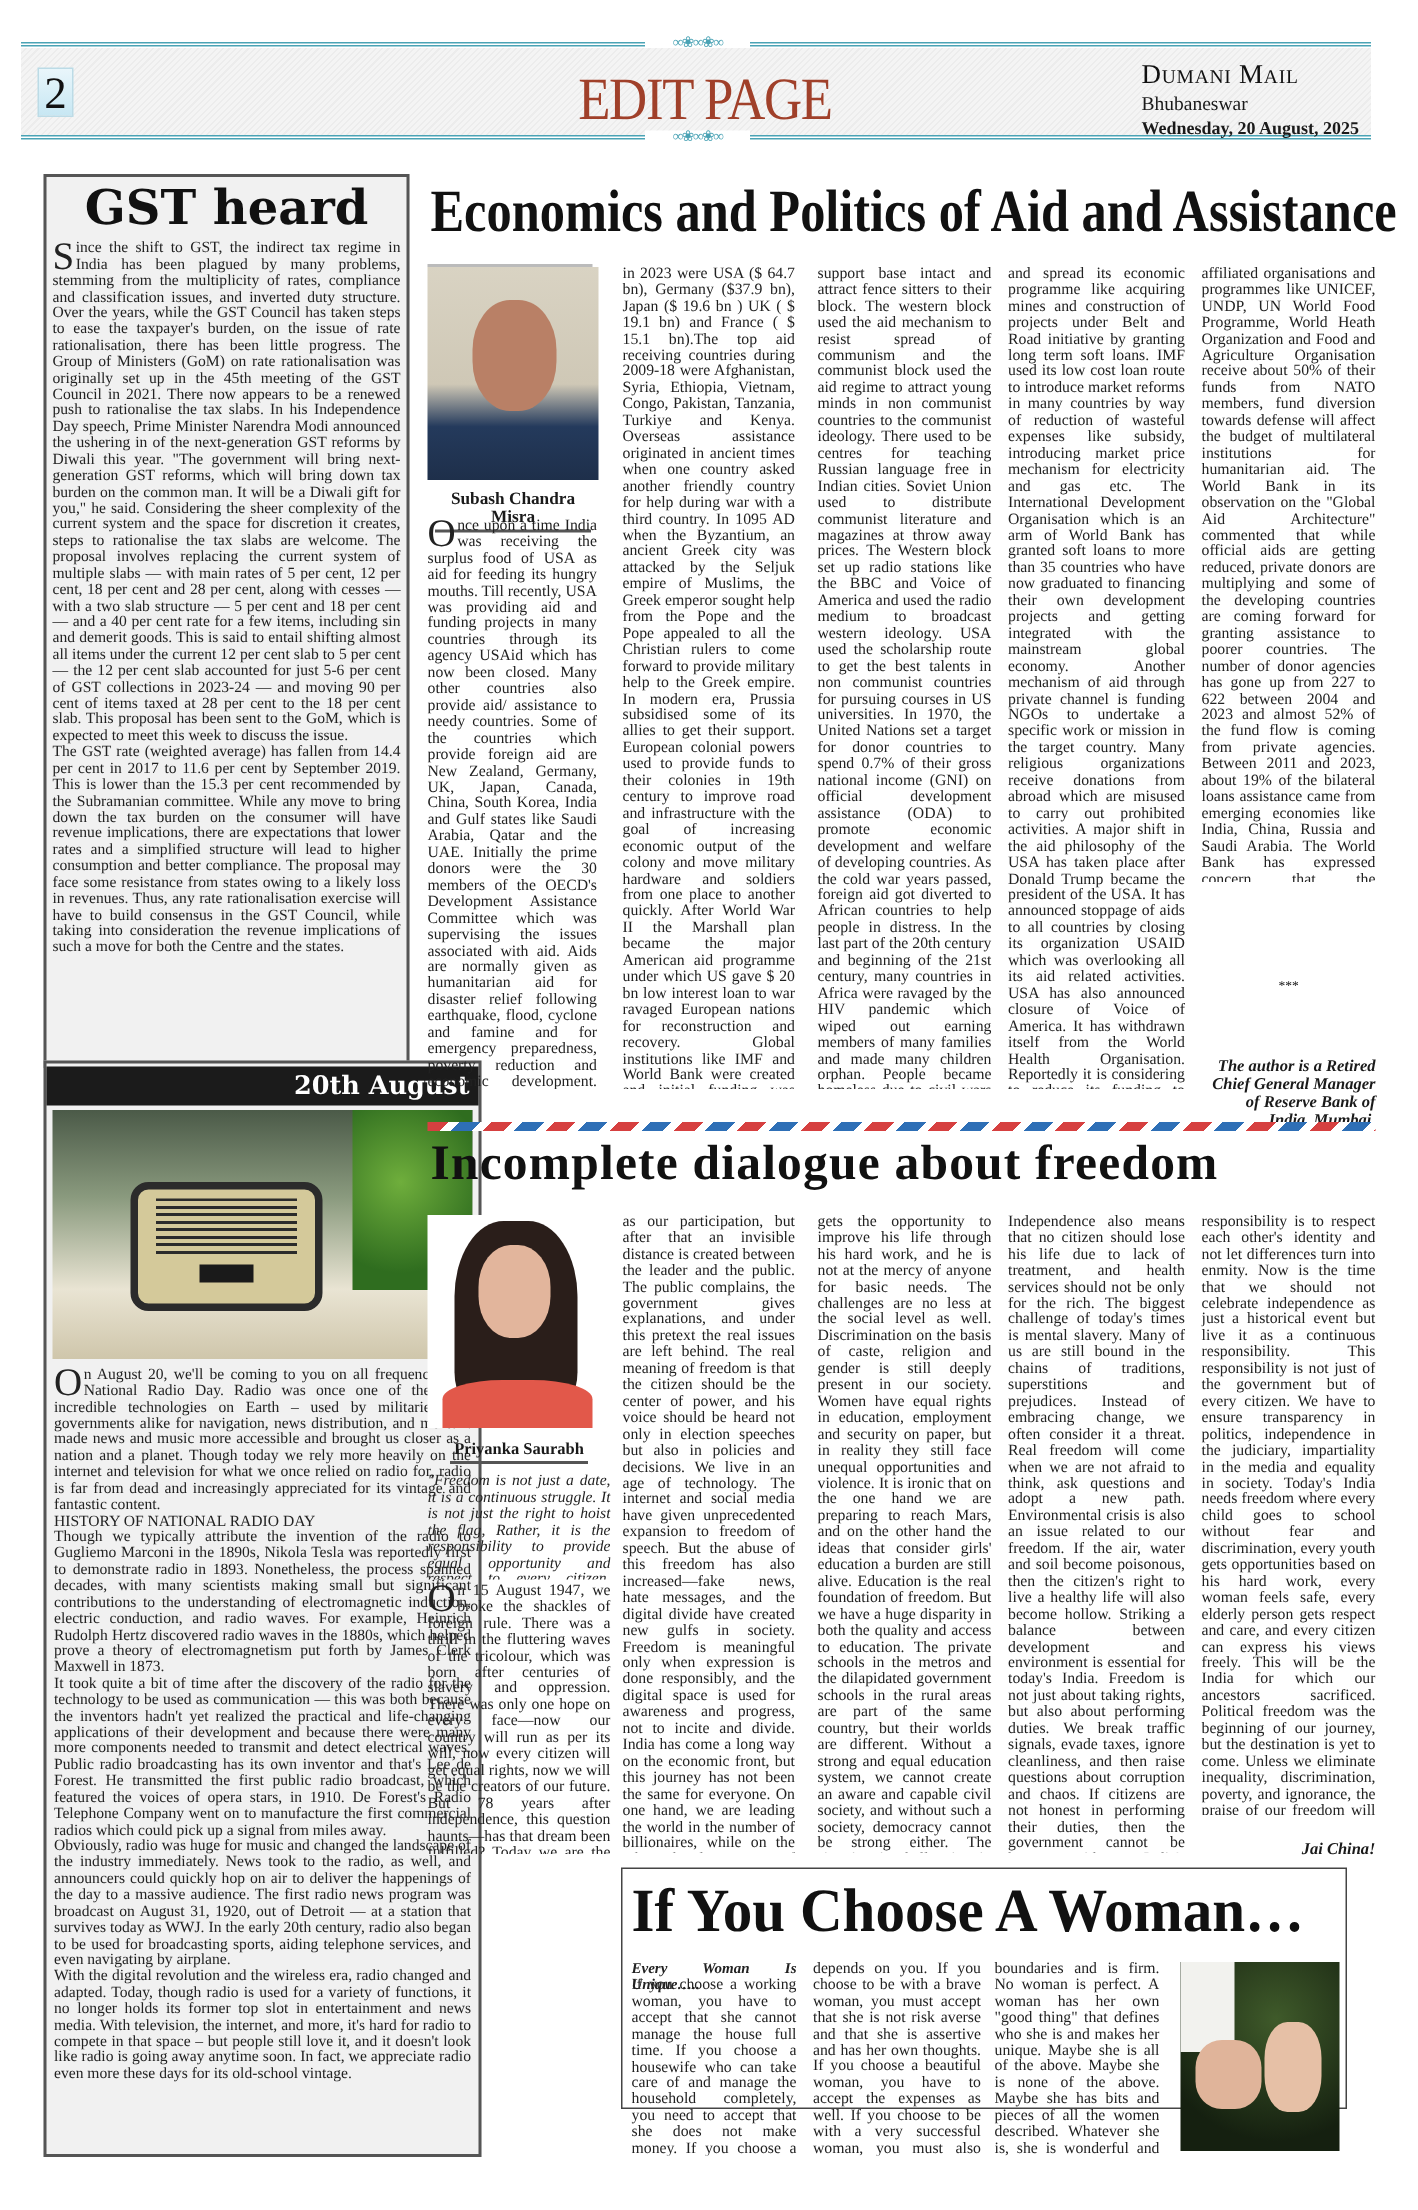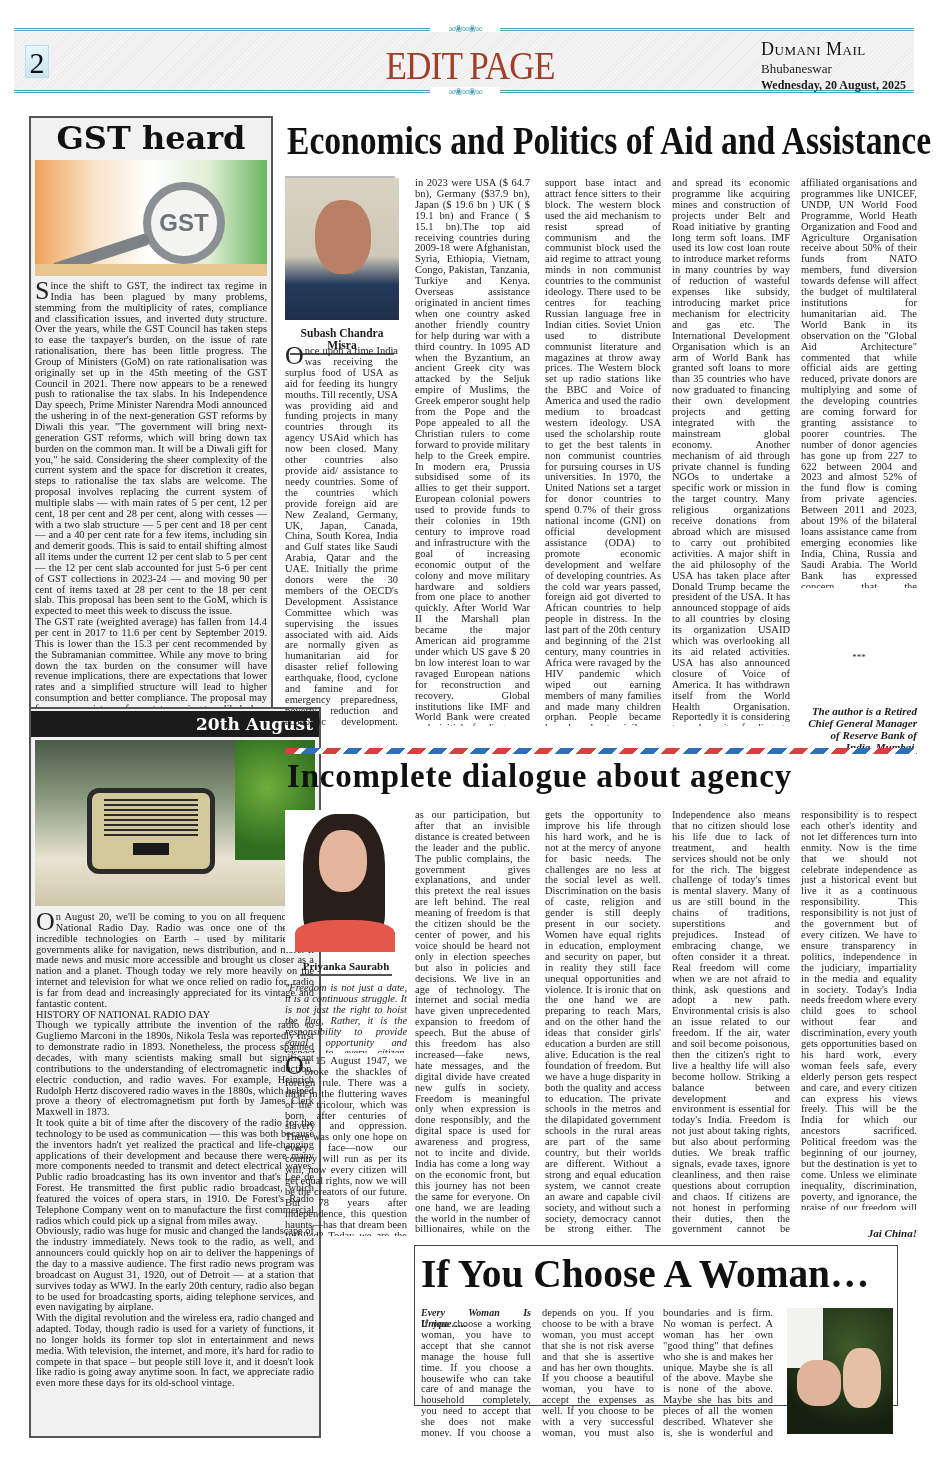--- a/index.html
+++ b/index.html
@@ -40,25 +40,20 @@
 <div class="abs mast-line" style="top:90px"></div>
 <div class="abs orn" style="top:87px">∞❀∞❀∞</div>
 <div class="abs pagenum">2</div>
 <div class="abs edit">EDIT PAGE</div>
 <div class="abs paper" style="font-variant:small-caps">Dumani Mail</div>
 <div class="abs city">Bhubaneswar</div>
 <div class="abs date">Wednesday, 20 August, 2025</div>
 
 <div class="abs box" style="left:29px;top:116px;width:244px;height:596px">
   <h2 style="font-size:32px;line-height:36px;margin-top:2px">GST heard</h2>
-  <div class="img" style="margin:4px 4px 0;height:116px;background:linear-gradient(90deg,#f0a15a 0%,#f8e2c6 25%,#ffffff 50%,#dfeed6 75%,#6db561 100%);position:relative">
-    <div style="position:absolute;left:108px;top:22px;width:82px;height:82px;border-radius:50%;border:8px solid #8a9094;background:#f4f4f2;text-align:center;line-height:66px;font-family:'Liberation Sans',sans-serif;font-weight:bold;font-size:24px;color:#6d7378">GST</div>
-    <div style="position:absolute;left:16px;top:88px;width:100px;height:12px;background:#7d8286;transform:rotate(-18deg);border-radius:4px"></div>
-    <div style="position:absolute;left:0;bottom:0;width:100%;height:12px;background:#e6c68e"></div>
-  </div>
   <div class="text" style="padding:5px 4px 0 4px;font-size:10.4px;line-height:10.85px">
     <p class="dropcap">Since the shift to GST, the indirect tax regime in India has been plagued by many problems, stemming from the multiplicity of rates, compliance and classification issues, and inverted duty structure. Over the years, while the GST Council has taken steps to ease the taxpayer's burden, on the issue of rate rationalisation, there has been little progress. The Group of Ministers (GoM) on rate rationalisation was originally set up in the 45th meeting of the GST Council in 2021. There now appears to be a renewed push to rationalise the tax slabs. In his Independence Day speech, Prime Minister Narendra Modi announced the ushering in of the next-generation GST reforms by Diwali this year. "The government will bring next-generation GST reforms, which will bring down tax burden on the common man. It will be a Diwali gift for you," he said. Considering the sheer complexity of the current system and the space for discretion it creates, steps to rationalise the tax slabs are welcome. The proposal involves replacing the current system of multiple slabs — with main rates of 5 per cent, 12 per cent, 18 per cent and 28 per cent, along with cesses — with a two slab structure — 5 per cent and 18 per cent — and a 40 per cent rate for a few items, including sin and demerit goods. This is said to entail shifting almost all items under the current 12 per cent slab to 5 per cent — the 12 per cent slab accounted for just 5-6 per cent of GST collections in 2023-24 — and moving 90 per cent of items taxed at 28 per cent to the 18 per cent slab. This proposal has been sent to the GoM, which is expected to meet this week to discuss the issue.</p>
     <p>The GST rate (weighted average) has fallen from 14.4 per cent in 2017 to 11.6 per cent by September 2019. This is lower than the 15.3 per cent recommended by the Subramanian committee. While any move to bring down the tax burden on the consumer will have revenue implications, there are expectations that lower rates and a simplified structure will lead to higher consumption and better compliance. The proposal may face some resistance from states owing to a likely loss in revenues. Thus, any rate rationalisation exercise will have to build consensus in the GST Council, while taking into consideration the revenue implications of such a move for both the Centre and the states.</p>
   </div>
 </div>
 
 <div class="abs box" style="left:29px;top:707px;width:292px;height:731px">
   <div style="background:#1b1b1b;color:#fff;text-align:right;font-weight:bold;font-size:17px;line-height:26px;padding-right:6px;margin-top:2px;font-family:'DejaVu Serif',serif">20th August</div>
   <div class="img" style="margin:3px 4px 0;height:166px;background:linear-gradient(180deg,#4b5a48 0%,#8a9a7e 35%,#e9e4d3 72%,#cfc6ab 100%);position:relative">
     <div style="position:absolute;right:0;top:0;width:80px;height:120px;background:radial-gradient(circle at 40% 40%,#6fae3c,#2f6d1f 70%)"></div>
@@ -86,21 +81,21 @@
 <div class="abs col dropcap" style="left:285px;top:346px;width:113px;height:380px">Once upon a time India was receiving the surplus food of USA as aid for feeding its hungry mouths. Till recently, USA was providing aid and funding projects in many countries through its agency USAid which has now been closed. Many other countries also provide aid/ assistance to needy countries. Some of the countries which provide foreign aid are New Zealand, Germany, UK, Japan, Canada, China, South Korea, India and Gulf states like Saudi Arabia, Qatar and the UAE. Initially the prime donors were the 30 members of the OECD's Development Assistance Committee which was supervising the issues associated with aid. Aids are normally given as humanitarian aid for disaster relief following earthquake, flood, cyclone and famine and for emergency preparedness, poverty reduction and economic development. Initially aids were voluntary and given in the form of money, material and manpower on non-returnable basis. But now a good amount of aid is given in the form of soft loans with low interest rate and long term of repayment. The top five donors</div>
 <div class="abs col" style="left:415px;top:178px;width:115px;height:548px">in 2023 were USA ($ 64.7 bn), Germany ($37.9 bn), Japan ($ 19.6 bn ) UK ( $ 19.1 bn) and France ( $ 15.1 bn).The top aid receiving countries during 2009-18 were Afghanistan, Syria, Ethiopia, Vietnam, Congo, Pakistan, Tanzania, Turkiye and Kenya. Overseas assistance originated in ancient times when one country asked another friendly country for help during war with a third country. In 1095 AD when the Byzantium, an ancient Greek city was attacked by the Seljuk empire of Muslims, the Greek emperor sought help from the Pope and the Pope appealed to all the Christian rulers to come forward to provide military help to the Greek empire. In modern era, Prussia subsidised some of its allies to get their support. European colonial powers used to provide funds to their colonies in 19th century to improve road and infrastructure with the goal of increasing economic output of the colony and move military hardware and soldiers from one place to another quickly. After World War II the Marshall plan became the major American aid programme under which US gave $ 20 bn low interest loan to war ravaged European nations for reconstruction and recovery. Global institutions like IMF and World Bank were created and initial funding was given to a large extent by the global powers to finance the war ravaged economies. Bilateral foreign aid route is used mainly for diplomatic or political purpose, humanitarian relief, developmental and commercial purpose. During cold war regime, foreign aid was used by both the blocks to keep the existing</div>
 <div class="abs col" style="left:545px;top:178px;width:116px;height:548px">support base intact and attract fence sitters to their block. The western block used the aid mechanism to resist spread of communism and the communist block used the aid regime to attract young minds in non communist countries to the communist ideology. There used to be centres for teaching Russian language free in Indian cities. Soviet Union used to distribute communist literature and magazines at throw away prices. The Western block set up radio stations like the BBC and Voice of America and used the radio medium to broadcast western ideology. USA used the scholarship route to get the best talents in non communist countries for pursuing courses in US universities. In 1970, the United Nations set a target for donor countries to spend 0.7% of their gross national income (GNI) on official development assistance (ODA) to promote economic development and welfare of developing countries. As the cold war years passed, foreign aid got diverted to African countries to help people in distress. In the last part of the 20th century and beginning of the 21st century, many countries in Africa were ravaged by the HIV pandemic which wiped out earning members of many families and made many children orphan. People became homeless due to civil wars in many countries. Foreign aids and helps through the arms of UNO played a major role in providing humanitarian assistance in those countries. USA was also providing funds to some countries to battle terrorism and smuggling of drugs. From the beginning of this century, China has been providing foreign aid in African countries to earn goodwill</div>
 <div class="abs col" style="left:672px;top:178px;width:118px;height:548px">and spread its economic programme like acquiring mines and construction of projects under Belt and Road initiative by granting long term soft loans. IMF used its low cost loan route to introduce market reforms in many countries by way of reduction of wasteful expenses like subsidy, introducing market price mechanism for electricity and gas etc. The International Development Organisation which is an arm of World Bank has granted soft loans to more than 35 countries who have now graduated to financing their own development projects and getting integrated with the mainstream global economy. Another mechanism of aid through private channel is funding NGOs to undertake a specific work or mission in the target country. Many religious organizations receive donations from abroad which are misused to carry out prohibited activities. A major shift in the aid philosophy of the USA has taken place after Donald Trump became the president of the USA. It has announced stoppage of aids to all countries by closing its organization USAID which was overlooking all its aid related activities. USA has also announced closure of Voice of America. It has withdrawn itself from the World Health Organisation. Reportedly it is considering to reduce its funding to UNICEF and ultimately withdraw from it. In line with this and keeping in view the need to increase the defense budget by NATO members, other donors viz., Belgium, UK, France and Netherlands have also downsized their aid budgets by 10-20% in 2025. Since some of the UNO</div>
 <div class="abs col" style="left:801px;top:178px;width:116px;height:410px">affiliated organisations and programmes like UNICEF, UNDP, UN World Food Programme, World Heath Organization and Food and Agriculture Organisation receive about 50% of their funds from NATO members, fund diversion towards defense will affect the budget of multilateral institutions for humanitarian aid. The World Bank in its observation on the "Global Aid Architecture" commented that while official aids are getting reduced, private donors are multiplying and some of the developing countries are coming forward for granting assistance to poorer countries. The number of donor agencies has gone up from 227 to 622 between 2004 and 2023 and almost 52% of the fund flow is coming from private agencies. Between 2011 and 2023, about 19% of the bilateral loans assistance came from emerging economies like India, China, Russia and Saudi Arabia. The World Bank has expressed concern that the proliferation of private agencies in the aid architecture has made life difficult for receiving countries as each loan ticket has become smaller covering a small portion of the project and each agency has its own documentation and repayment requirement making coordination with sovereign donors complex. However, time will tell how the aid and assistance architecture will shape up in future as the traditional sovereign donors reduce their budget.</div>
 <div class="abs" style="left:801px;top:652px;width:116px;text-align:center;font-size:9px">***</div>
 <div class="abs sig" style="left:801px;top:705px;width:116px">The author is a Retired Chief General Manager of Reserve Bank of India, Mumbai.</div>
 
 <div class="abs airmail" style="left:285px;top:748px;width:632px"></div>
 
-<div class="abs hl" style="left:287px;top:756px;font-size:33px;line-height:40px;letter-spacing:.8px">Incomplete dialogue about agency</div>
+<div class="abs hl" style="left:287px;top:756px;font-size:33px;line-height:40px;letter-spacing:.8px">Incomplete dialogue about freedom</div>
 <div class="abs img" style="left:285px;top:810px;width:120px;height:142px;background:#fff;position:absolute">
   <div style="position:absolute;left:18px;top:4px;width:82px;height:126px;border-radius:40% 40% 20% 20%;background:#2a1e1a"></div>
   <div style="position:absolute;left:34px;top:20px;width:48px;height:62px;border-radius:45%;background:#e2b59c"></div>
   <div style="position:absolute;left:10px;top:110px;width:100px;height:32px;border-radius:40% 40% 0 0;background:#e2584a"></div>
 </div>
 <div class="abs byline" style="left:300px;top:960px;width:92px;font-size:11px">Priyanka Saurabh</div>
 <div class="abs col italic" style="left:285px;top:983px;width:122px;height:70px;font-size:10.4px">"Freedom is not just a date, it is a continuous struggle. It is not just the right to hoist the flag, Rather, it is the responsibility to provide equal opportunity and respect to every citizen. Unless this responsibility is fulfilled, our freedom is incomplete."</div>
 <div class="abs col dropcap" style="left:285px;top:1056px;width:122px;height:180px">On 15 August 1947, we broke the shackles of foreign rule. There was a thrill in the fluttering waves of the tricolour, which was born after centuries of slavery and oppression. There was only one hope on every face—now our country will run as per its will, now every citizen will get equal rights, now we will be the creators of our future. But 78 years after independence, this question haunts—has that dream been fulfilled? Today we are the world's largest democracy, our economy is growing rapidly, new heights are being achieved in science and technology. Metro trains, digital payments, satellite missions and growing influence on the global stage fill us with pride. But behind this shine lies a truth—our freedom is still incomplete. This incompleteness is not only due to poverty or unemployment, but due to deep-seated inequalities in thinking, system and behavior. In our country, democracy often means only elections. We consider casting our vote every five years</div>
 <div class="abs col" style="left:415px;top:810px;width:115px;height:425px">as our participation, but after that an invisible distance is created between the leader and the public. The public complains, the government gives explanations, and under this pretext the real issues are left behind. The real meaning of freedom is that the citizen should be the center of power, and his voice should be heard not only in election speeches but also in policies and decisions. We live in an age of technology. The internet and social media have given unprecedented expansion to freedom of speech. But the abuse of this freedom has also increased—fake news, hate messages, and the digital divide have created new gulfs in society. Freedom is meaningful only when expression is done responsibly, and the digital space is used for awareness and progress, not to incite and divide. India has come a long way on the economic front, but this journey has not been the same for everyone. On one hand, we are leading the world in the number of billionaires, while on the other hand, crores of people are still struggling for employment, food and treatment. No one can see the life of slum dwellers in the shadow of the high-rise buildings of the metropolis. True economic freedom means that every citizen</div>
 <div class="abs col" style="left:545px;top:810px;width:116px;height:425px">gets the opportunity to improve his life through his hard work, and he is not at the mercy of anyone for basic needs. The challenges are no less at the social level as well. Discrimination on the basis of caste, religion and gender is still deeply present in our society. Women have equal rights in education, employment and security on paper, but in reality they still face unequal opportunities and violence. It is ironic that on the one hand we are preparing to reach Mars, and on the other hand the ideas that consider girls' education a burden are still alive. Education is the real foundation of freedom. But we have a huge disparity in both the quality and access to education. The private schools in the metros and the dilapidated government schools in the rural areas are part of the same country, but their worlds are different. Without a strong and equal education system, we cannot create an aware and capable civil society, and without such a society, democracy cannot be strong either. The situation is challenging in the health sector too. The Covid-19 pandemic has exposed the weaknesses of our system. Big hospitals are in cities, but even basic health facilities are a dream in small towns and villages.</div>

